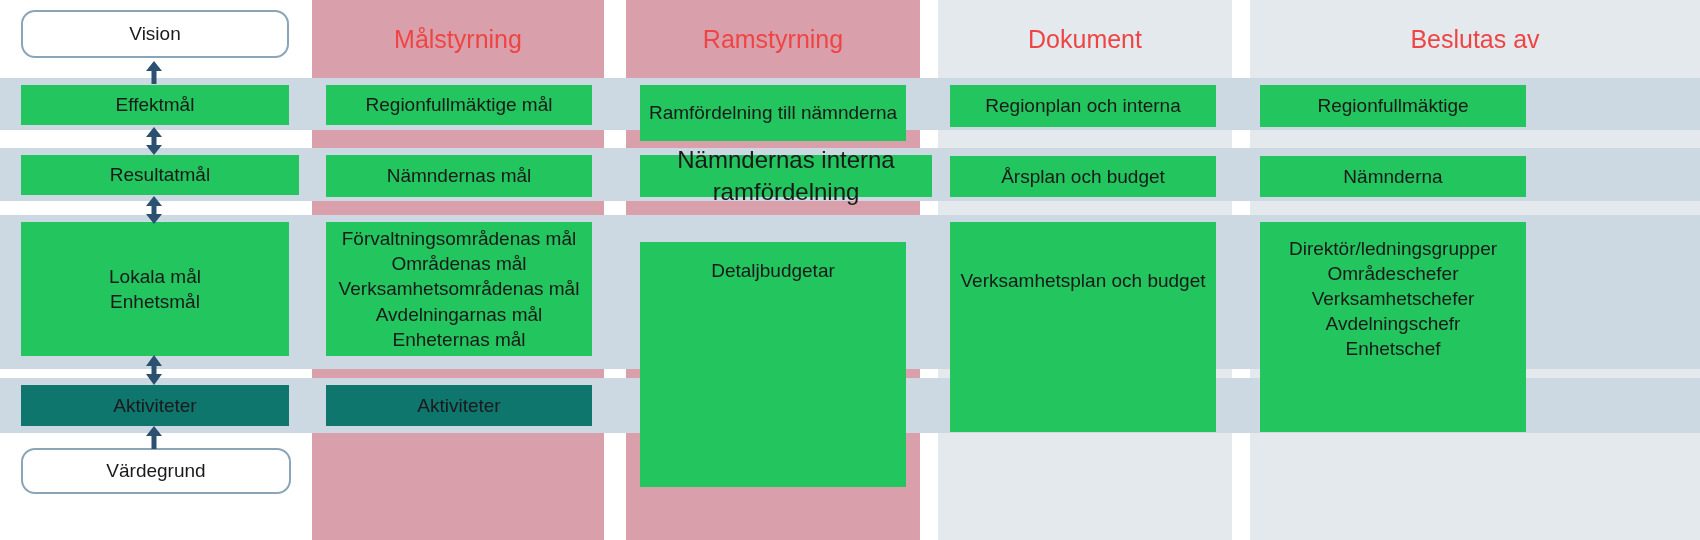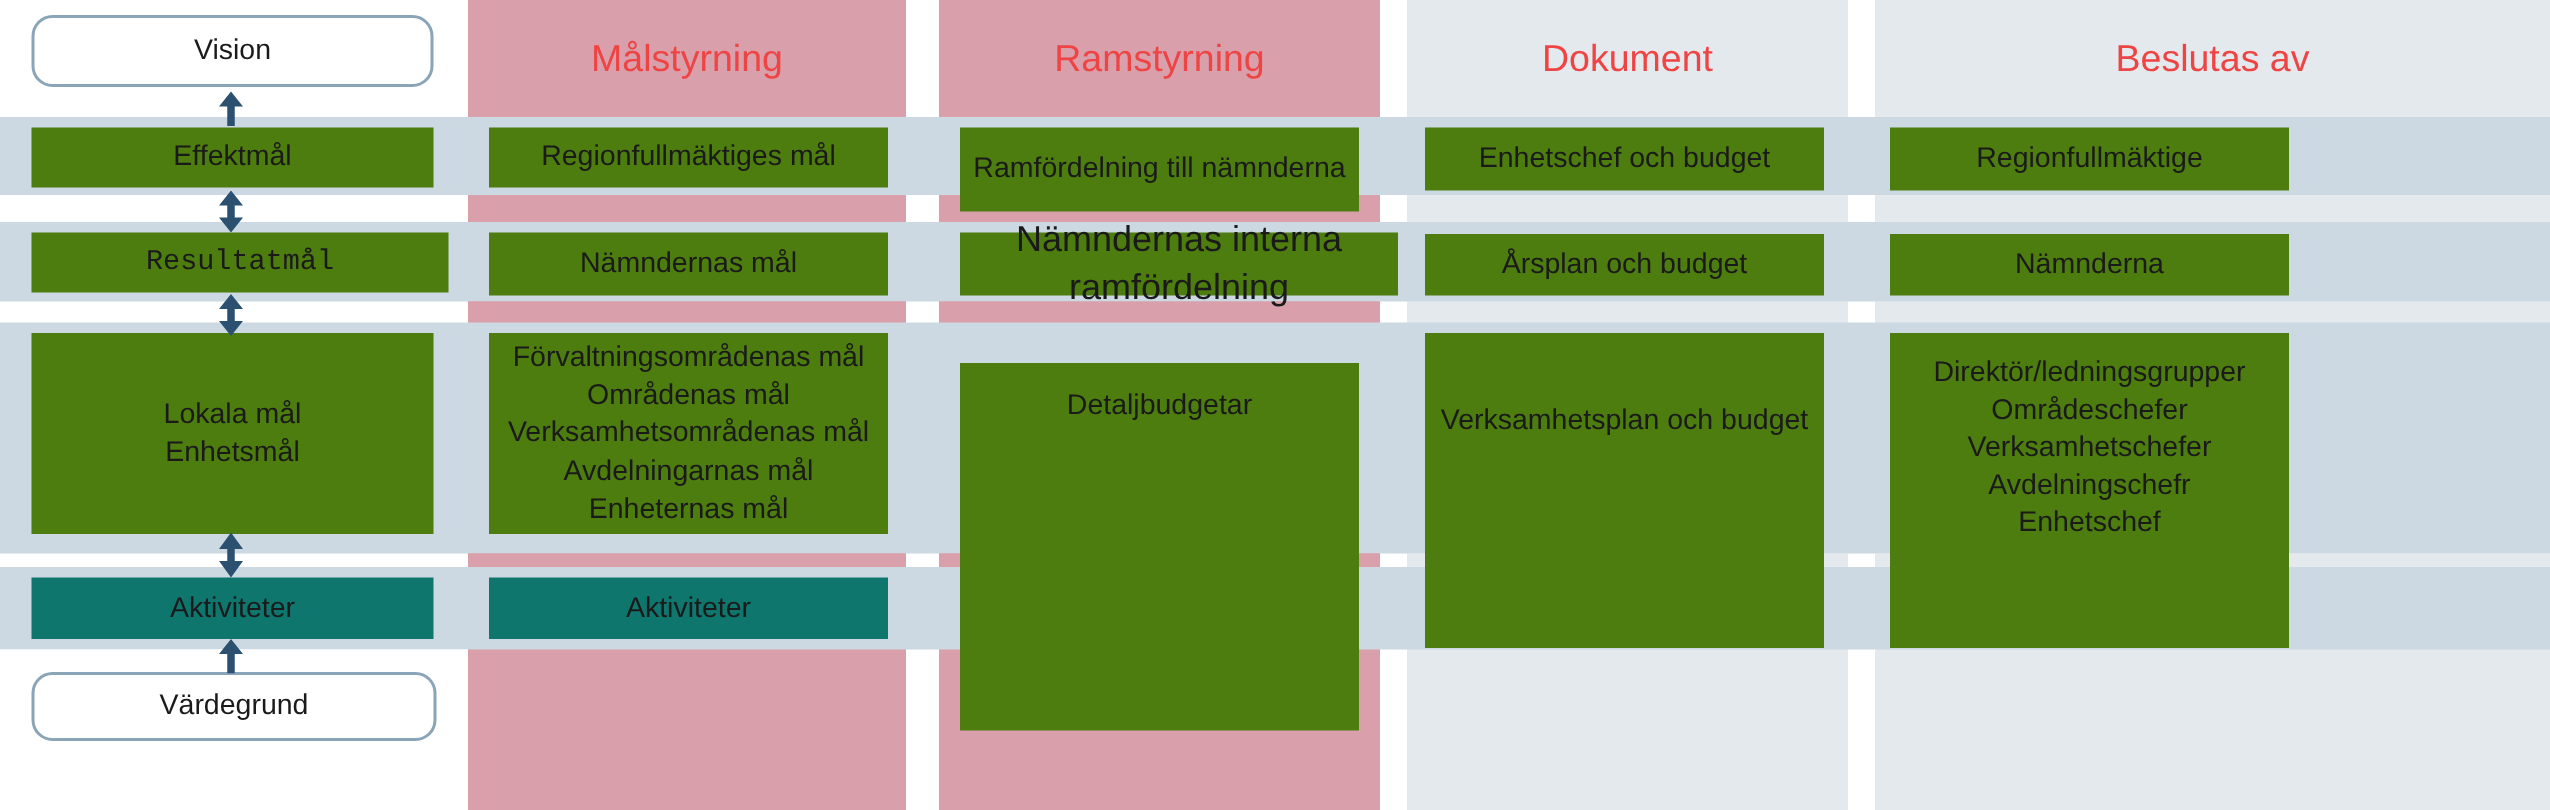--- a/index.html
+++ b/index.html
@@ -33,21 +33,21 @@
     box-sizing:border-box;
     display:flex;
     align-items:center;
     justify-content:center;
     text-align:center;
     color:#1a1a1a;
     font-size:19px;
     line-height:1.32;
     white-space:pre-line;
   }
-  .box.filled{background:#4d7c0f;}
+  .box.filled{background:#22c55e;}
   .box.white{background:#0f766e;}
   .box.rounded{
     background:#ffffff;
     border:2px solid #8aa4b8;
     border-radius:14px;
   }
 
   
   .header{
     position:absolute;
@@ -105,48 +105,48 @@
     <span>Dokument</span>
   </div>
   <div class="header" style="left:1250px;top:0;width:450px;height:78px;">
     <span>Beslutas av</span>
   </div>
 
   <div class="box rounded" style="left:21px;top:10px;width:268px;height:48px;">Vision</div>
 
   <div class="box filled" style="left:21px;top:85px;width:268px;height:40px;">Effektmål</div>
 
-  <div class="box filled" style="left:21px;top:155px;width:278px;height:40px;font-family:Liberation Mono, monospace;">Resultatmål</div>
+  <div class="box filled" style="left:21px;top:155px;width:278px;height:40px;">Resultatmål</div>
 
   <div class="box filled" style="left:21px;top:222px;width:268px;height:134px;">Lokala mål
 Enhetsmål</div>
 
   <div class="box white" style="left:21px;top:385px;width:268px;height:41px;">Aktiviteter</div>
 
   <div class="box rounded" style="left:21px;top:448px;width:270px;height:46px;">Värdegrund</div>
 
-  <div class="box filled" style="left:326px;top:85px;width:266px;height:40px;">Regionfullmäktiges mål</div>
+  <div class="box filled" style="left:326px;top:85px;width:266px;height:40px;">Regionfullmäktige mål</div>
 
   <div class="box filled" style="left:326px;top:155px;width:266px;height:42px;">Nämndernas mål</div>
 
   <div class="box filled" style="left:326px;top:222px;width:266px;height:134px;">Förvaltningsområdenas mål
 Områdenas mål
 Verksamhetsområdenas mål
 Avdelningarnas mål
 Enheternas mål</div>
 
   <div class="box white" style="left:326px;top:385px;width:266px;height:41px;">Aktiviteter</div>
 
   <div class="box filled" style="left:640px;top:85px;width:266px;height:56px;">Ramfördelning till nämnderna</div>
 
   <div class="box filled" style="left:640px;top:155px;width:292px;height:42px;font-size:24px;">Nämndernas interna ramfördelning</div>
 
   <div class="box filled" style="left:640px;top:222px;width:266px;height:245px;align-items:flex-start;padding-top:16px;margin-top:20px;">Detaljbudgetar</div>
 
-  <div class="box filled" style="left:950px;top:85px;width:266px;height:42px;">Enhetschef och budget</div>
+  <div class="box filled" style="left:950px;top:85px;width:266px;height:42px;">Regionplan och interna</div>
 
   <div class="box filled" style="left:950px;top:156px;width:266px;height:41px;">Årsplan och budget</div>
 
   <div class="box filled" style="left:950px;top:222px;width:266px;height:210px;align-items:flex-start;padding-top:46px;">Verksamhetsplan och budget</div>
 
   <div class="box filled" style="left:1260px;top:85px;width:266px;height:42px;">Regionfullmäktige</div>
 
   <div class="box filled" style="left:1260px;top:156px;width:266px;height:41px;">Nämnderna</div>
 
   <div class="box filled" style="left:1260px;top:222px;width:266px;height:210px;align-items:flex-start;padding-top:14px;">Direktör/ledningsgrupper

